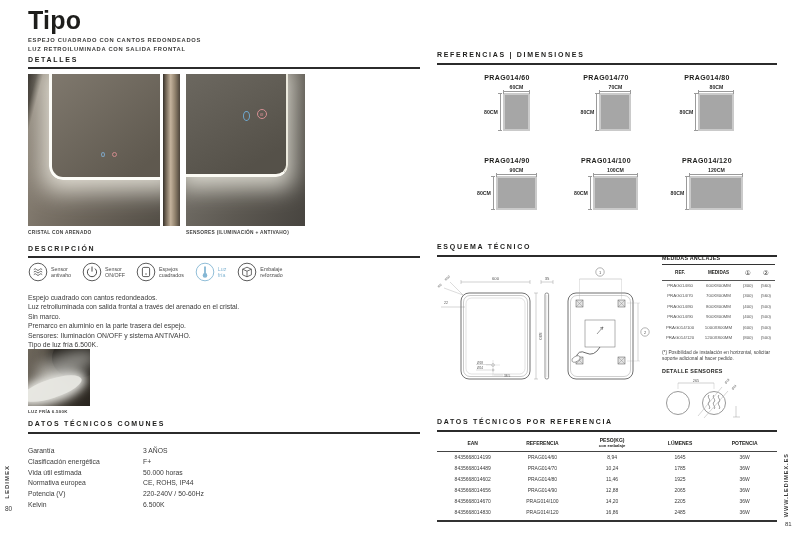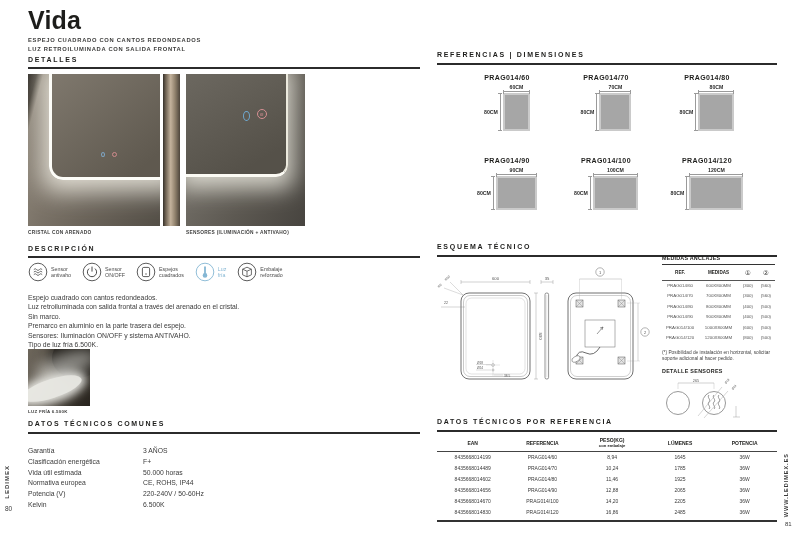--- a/index.html
+++ b/index.html
@@ -80,21 +80,21 @@
     font-size:5px; color:#3a3a3a; line-height:11px; }
   
   .vtext { position:absolute; writing-mode:vertical-rl; transform:rotate(180deg);
     font-weight:bold; color:#3a3a3a; letter-spacing:1px; }
   .pagenum { position:absolute; font-size:6.5px; color:#3a3a3a; }
   .tsvg text { font-family:"Liberation Sans", sans-serif; fill:#555; }
 </style>
 </head>
 <body>
 
-<div class="abs product-title" style="left:28px; top:6px;">Vida</div>
+<div class="abs product-title" style="left:28px; top:6px;">Tipo</div>
 <div class="abs product-sub" style="left:28px; top:36px;">ESPEJO CUADRADO CON CANTOS REDONDEADOS</div>
 <div class="abs product-sub" style="left:28px; top:45px;">LUZ RETROILUMINADA CON SALIDA FRONTAL</div>
 
 <div class="abs sec-hdr" style="left:28px; top:56px;">DETALLES</div>
 <div class="hr" style="left:28px; top:67px; width:392px;"></div>
 
 <div class="photo" style="left:28px; top:74px; width:132px; height:152px;">
   <div class="photo1-bg">
     <div class="mirror1">
       <span class="ring" style="left:36%; bottom:16%; width:4px; height:5px; border:1px solid #7fa8c8;"></span>

